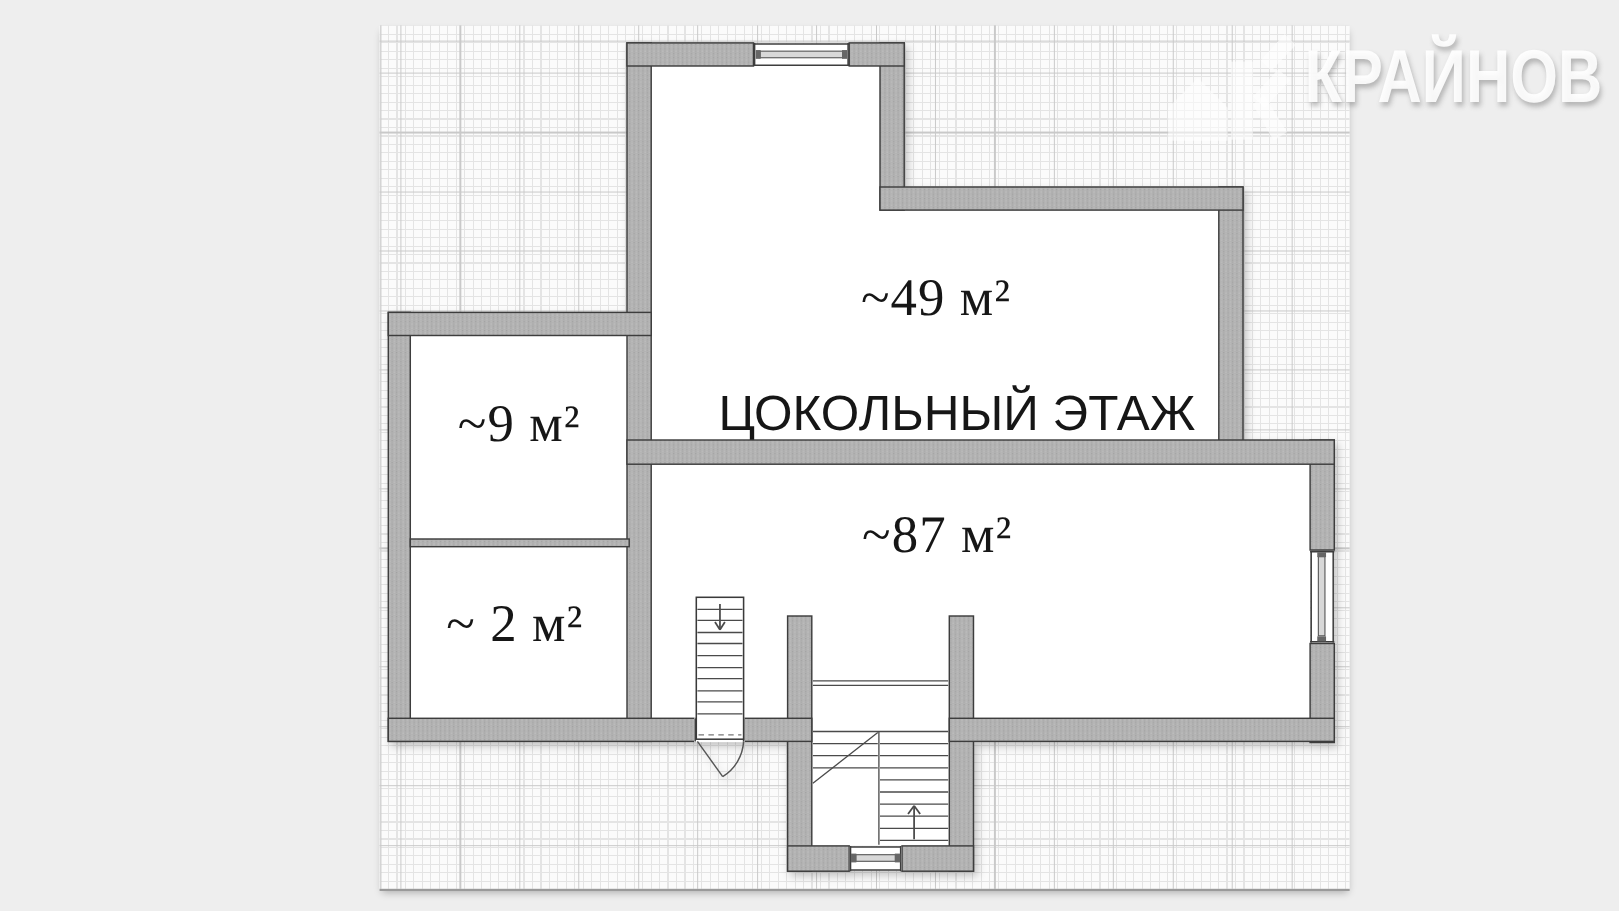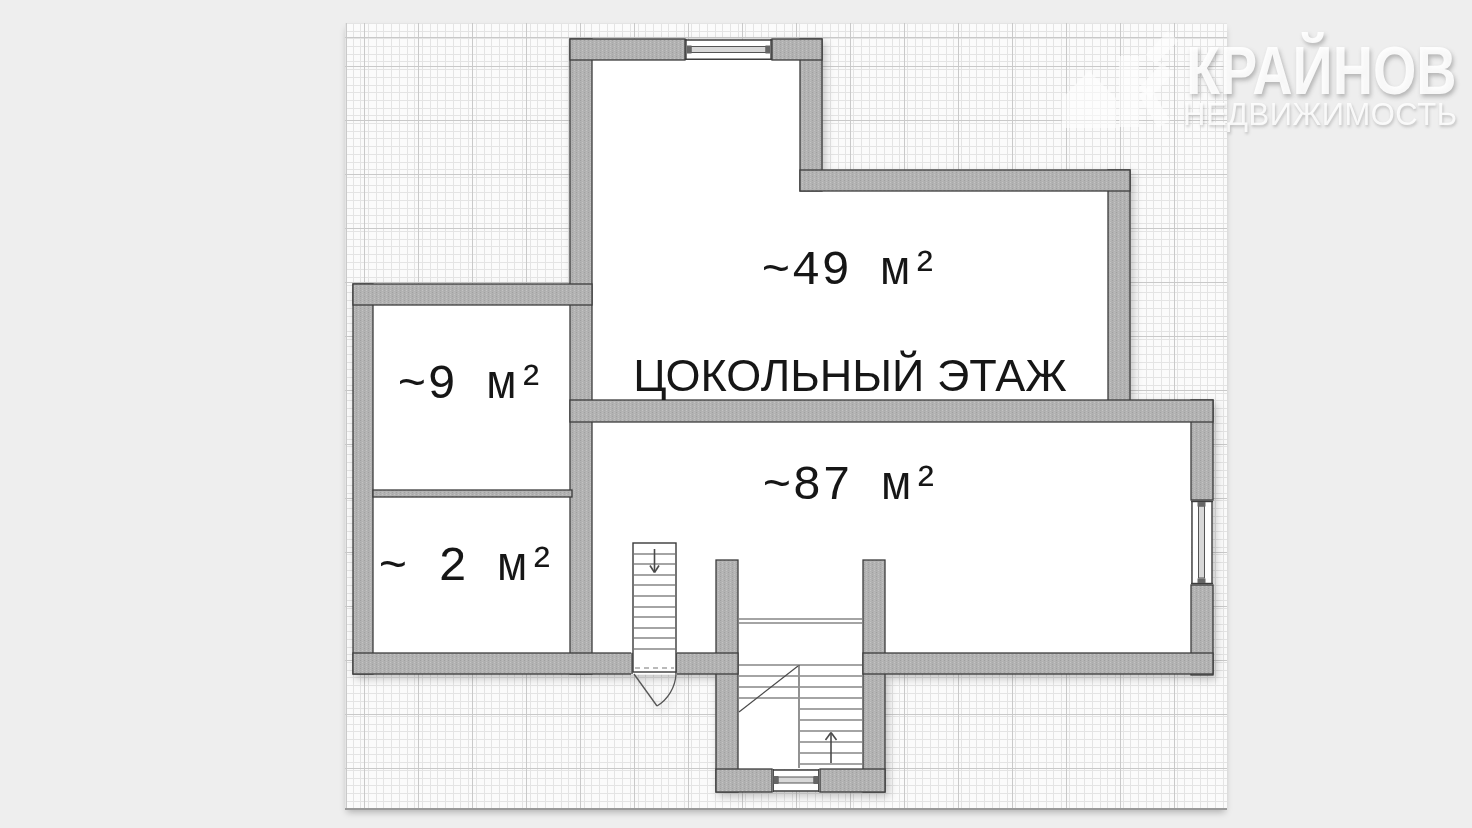--- a/index.html
+++ b/index.html
@@ -26,25 +26,25 @@
   .winbar{fill:#d8d8d8;stroke:#555;stroke-width:1;}
   .wincap{fill:#666;}
   .winfill{fill:#ffffff;}
   .dashline{stroke:#777;stroke-width:1.2;stroke-dasharray:5 4;fill:none;}
   .doorarc{stroke:#555;stroke-width:1.3;fill:none;}
   .stairbox{fill:#ffffff;stroke:#3a3a3a;stroke-width:1.4;}
   .arrowline{stroke:#4a4a4a;stroke-width:1.6;fill:none;}
   .wm-shape{fill:rgba(255,255,255,.55);}
   
   .area-label{position:absolute;transform:translate(-50%,-50%);
-      font-family:Liberation Mono, monospace;font-size:48px;color:var(--label-text,#161616);
+      font-family:Liberation Serif, serif;font-size:48px;color:var(--label-text,#161616);
       white-space:nowrap;letter-spacing:1px;}
   .floor-title{position:absolute;transform:translate(-50%,-50%);
       font-family:"Liberation Sans",sans-serif;font-size:45px;color:var(--label-text,#161616);
-      white-space:nowrap;}
+      white-space:nowrap;margin-left:20px;}
   
   .brand{position:absolute;left:1186px;top:36px;font-weight:bold;font-size:68px;line-height:1;
       transform:scaleX(.82);transform-origin:left top;color:rgba(255,255,255,.9);
       text-shadow:2px 3px 5px rgba(110,110,110,.45);white-space:nowrap;}
   .brand-sub{position:absolute;left:1183px;top:99px;font-size:31px;line-height:1;
       letter-spacing:.5px;color:rgba(255,255,255,.85);
       text-shadow:1px 2px 3px rgba(120,120,120,.4);white-space:nowrap;}
 </style>
 </head>
 <body>
@@ -198,15 +198,14 @@
   </svg>
 
   <div class="area-label" style="left:851px;top:271px">~49 м²</div>
   <div class="area-label" style="left:852px;top:486px">~87 м²</div>
   <div class="area-label" style="left:472px;top:385px">~9 м²</div>
   <div class="area-label" style="left:468px;top:567px">~ 2 м²</div>
 
   <div class="floor-title" style="left:850px;top:376px">ЦОКОЛЬНЫЙ ЭТАЖ</div>
 
   <div class="brand">КРАЙНОВ</div>
-  <div class="brand-sub">НЕДВИЖИМОСТЬ</div>
 
 </div>
 
 </body></html>

